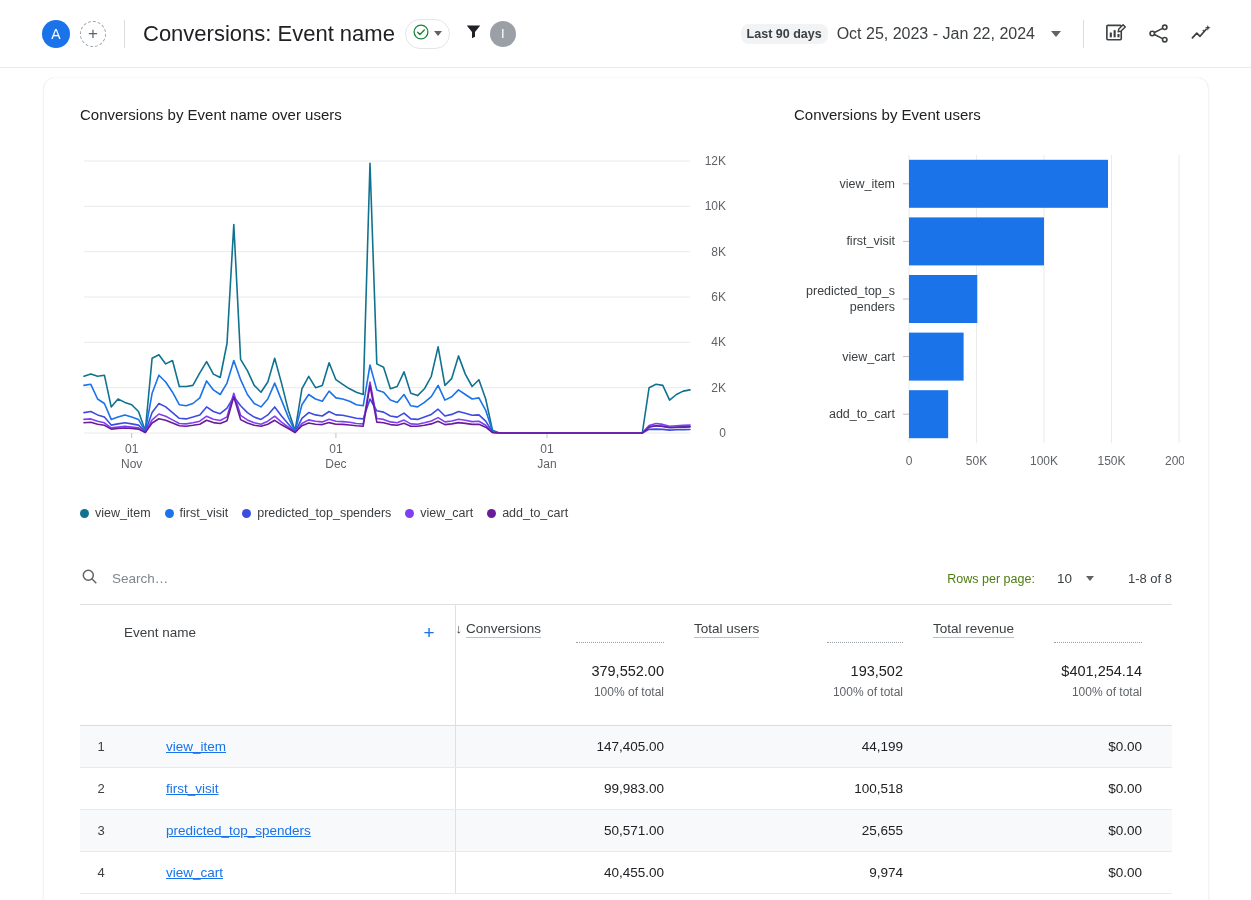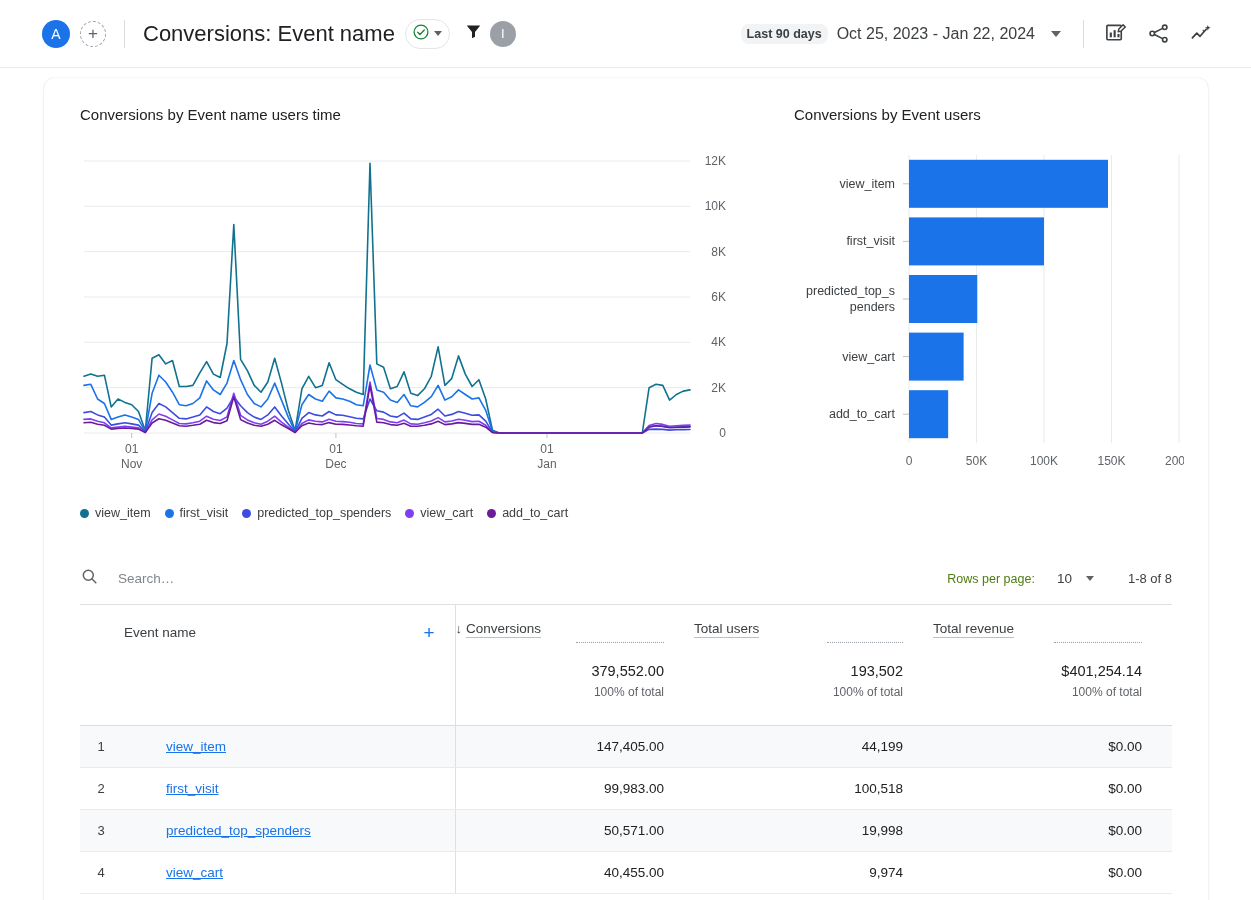--- a/index.html
+++ b/index.html
@@ -92,21 +92,21 @@
   .legend-label { font-size: 12.5px; color: #3c4043; white-space: nowrap; }
 
   
   #table-tools {
     position: absolute; left: 36px; top: 475px; width: 1092px; height: 52px;
     display: flex; align-items: center; border-bottom: 1px solid #e0e0e0;
   }
   #search-input {
     border: none; outline: none; font-size: 13.5px; color: #5f6368;
     font-family: "Liberation Sans", sans-serif; background: transparent;
-    margin-left: 19px; width: 320px;
+    margin-left: 13px; width: 320px;
   }
   #search-input::placeholder { color: #80868b; }
   .tools-right { margin-left: auto; display: flex; align-items: center; }
   .rpp-label { font-size: 12.5px; color: #4d7c0f; }
   .rpp-value { font-size: 13.5px; color: #3c4043; margin-left: 22px; }
   .rpp-caret {
     margin-left: 14px; width: 0; height: 0;
     border-left: 4.5px solid transparent; border-right: 4.5px solid transparent;
     border-top: 5.5px solid #5f6368;
   }
@@ -221,21 +221,21 @@
         <path d="M18.6 3l.85 2.2 2.2.85-2.2.85L18.6 9.1l-.85-2.2-2.2-.85 2.2-.85z" fill="#3c4043"></path>
         <path d="M14 7.6l.45 1.15 1.15.45-1.15.45L14 10.8l-.45-1.15-1.15-.45 1.15-.45z" fill="#3c4043"></path>
       </svg>
     </span>
   </div>
 </div>
 
 <div id="card">
 
   <div id="line-panel">
-    <div class="panel-title">Conversions by Event name users time</div>
+    <div class="panel-title">Conversions by Event name over users</div>
     <svg id="line-svg" width="660" height="350">
         <line x1="4" y1="300" x2="610" y2="300" stroke="#e8eaed" stroke-width="1"></line>
         <text x="646" y="304" text-anchor="end" font-size="12" fill="#5f6368" font-family="&quot;Liberation Sans&quot;, sans-serif">0</text>
         <line x1="4" y1="254.66666666666669" x2="610" y2="254.66666666666669" stroke="#e8eaed" stroke-width="1"></line>
         <text x="646" y="258.6666666666667" text-anchor="end" font-size="12" fill="#5f6368" font-family="&quot;Liberation Sans&quot;, sans-serif">2K</text>
         <line x1="4" y1="209.33333333333334" x2="610" y2="209.33333333333334" stroke="#e8eaed" stroke-width="1"></line>
         <text x="646" y="213.33333333333334" text-anchor="end" font-size="12" fill="#5f6368" font-family="&quot;Liberation Sans&quot;, sans-serif">4K</text>
         <line x1="4" y1="164" x2="610" y2="164" stroke="#e8eaed" stroke-width="1"></line>
         <text x="646" y="168" text-anchor="end" font-size="12" fill="#5f6368" font-family="&quot;Liberation Sans&quot;, sans-serif">6K</text>
         <line x1="4" y1="118.66666666666669" x2="610" y2="118.66666666666669" stroke="#e8eaed" stroke-width="1"></line>
@@ -396,21 +396,21 @@
             <td class="rank-cell">2</td>
             <td class="name-cell"><span class="name-link">first_visit</span></td>
             <td class="num-cell sep-cell">99,983.00</td>
             <td class="num-cell">100,518</td>
             <td class="num-cell">$0.00</td>
           </tr>
           <tr class="odd">
             <td class="rank-cell">3</td>
             <td class="name-cell"><span class="name-link">predicted_top_spenders</span></td>
             <td class="num-cell sep-cell">50,571.00</td>
-            <td class="num-cell">19,998</td>
+            <td class="num-cell">25,655</td>
             <td class="num-cell">$0.00</td>
           </tr>
           <tr class="even">
             <td class="rank-cell">4</td>
             <td class="name-cell"><span class="name-link">view_cart</span></td>
             <td class="num-cell sep-cell">40,455.00</td>
             <td class="num-cell">9,974</td>
             <td class="num-cell">$0.00</td>
           </tr>
         </tbody>

